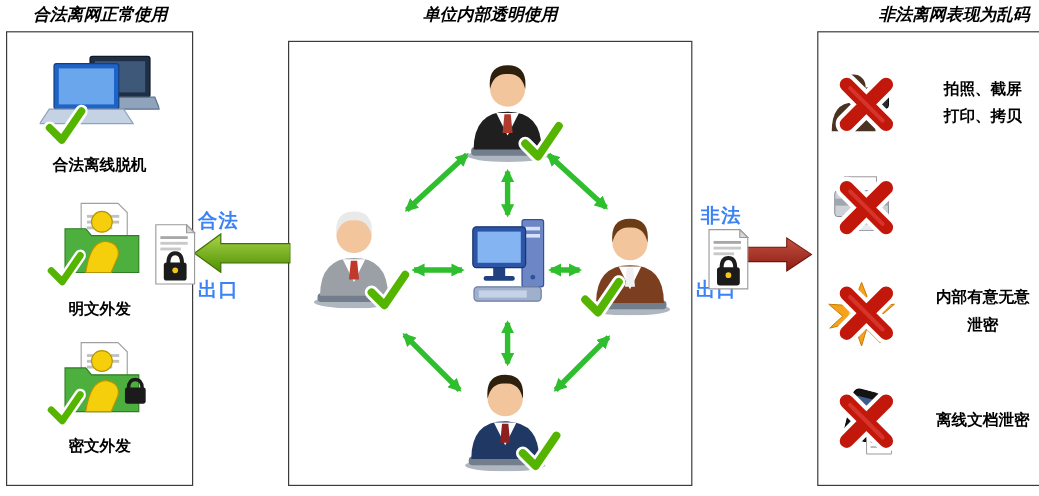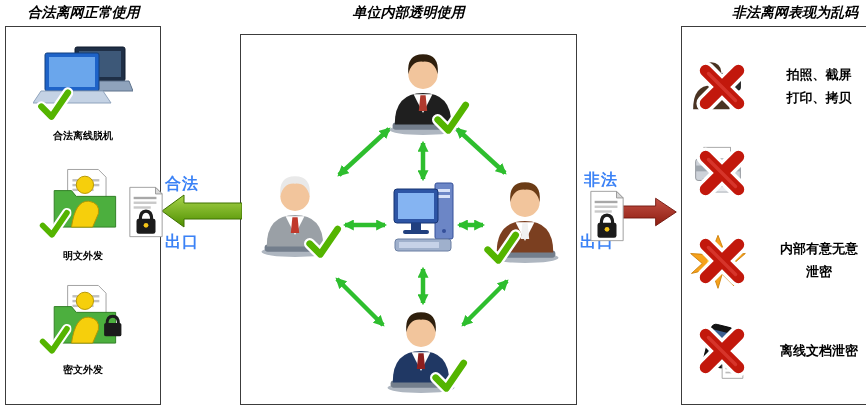--- a/index.html
+++ b/index.html
@@ -4,21 +4,21 @@
 <style>
   * { margin:0; padding:0; box-sizing:border-box; }
   html,body { background:#ffffff; }
   .canvas {
     position:relative; width:866px; height:413px; background:#ffffff;
     font-family:"DejaVu Sans","Liberation Sans",sans-serif; overflow:hidden; color:#000;
   }
   .title { position:absolute; top:4px; font-size:14px; font-weight:bold; text-align:center; color:#000;font-style:italic; }
   .panel { position:absolute; border:1px solid #3c3c3c; background:#ffffff; }
   .abs { position:absolute; }
-  .item-label { position:absolute; left:0; width:100%; text-align:center; font-size:10px; font-weight:bold; color:#000; }
+  .item-label { position:absolute; left:0; width:100%; text-align:center; font-size:13px; font-weight:bold; color:#000; }
   .node { position:absolute; }
   .flow-word { position:absolute; font-size:16px; font-weight:bold; color:#3b82f6; letter-spacing:1px; }
   .rrow { position:absolute; left:0; right:0; display:flex; align-items:center; }
   .icon-wrap { position:relative; width:64px; height:64px; margin-left:6px; flex:0 0 auto; }
   .icon-wrap .base { position:absolute; left:1px; top:3px; }
   .icon-wrap .cross { position:absolute; left:5px; top:3px; }
   .labels { flex:1; text-align:center; font-size:13px; font-weight:bold; line-height:1.75; padding-right:2px; }
 </style>
 </head>
 <body>

